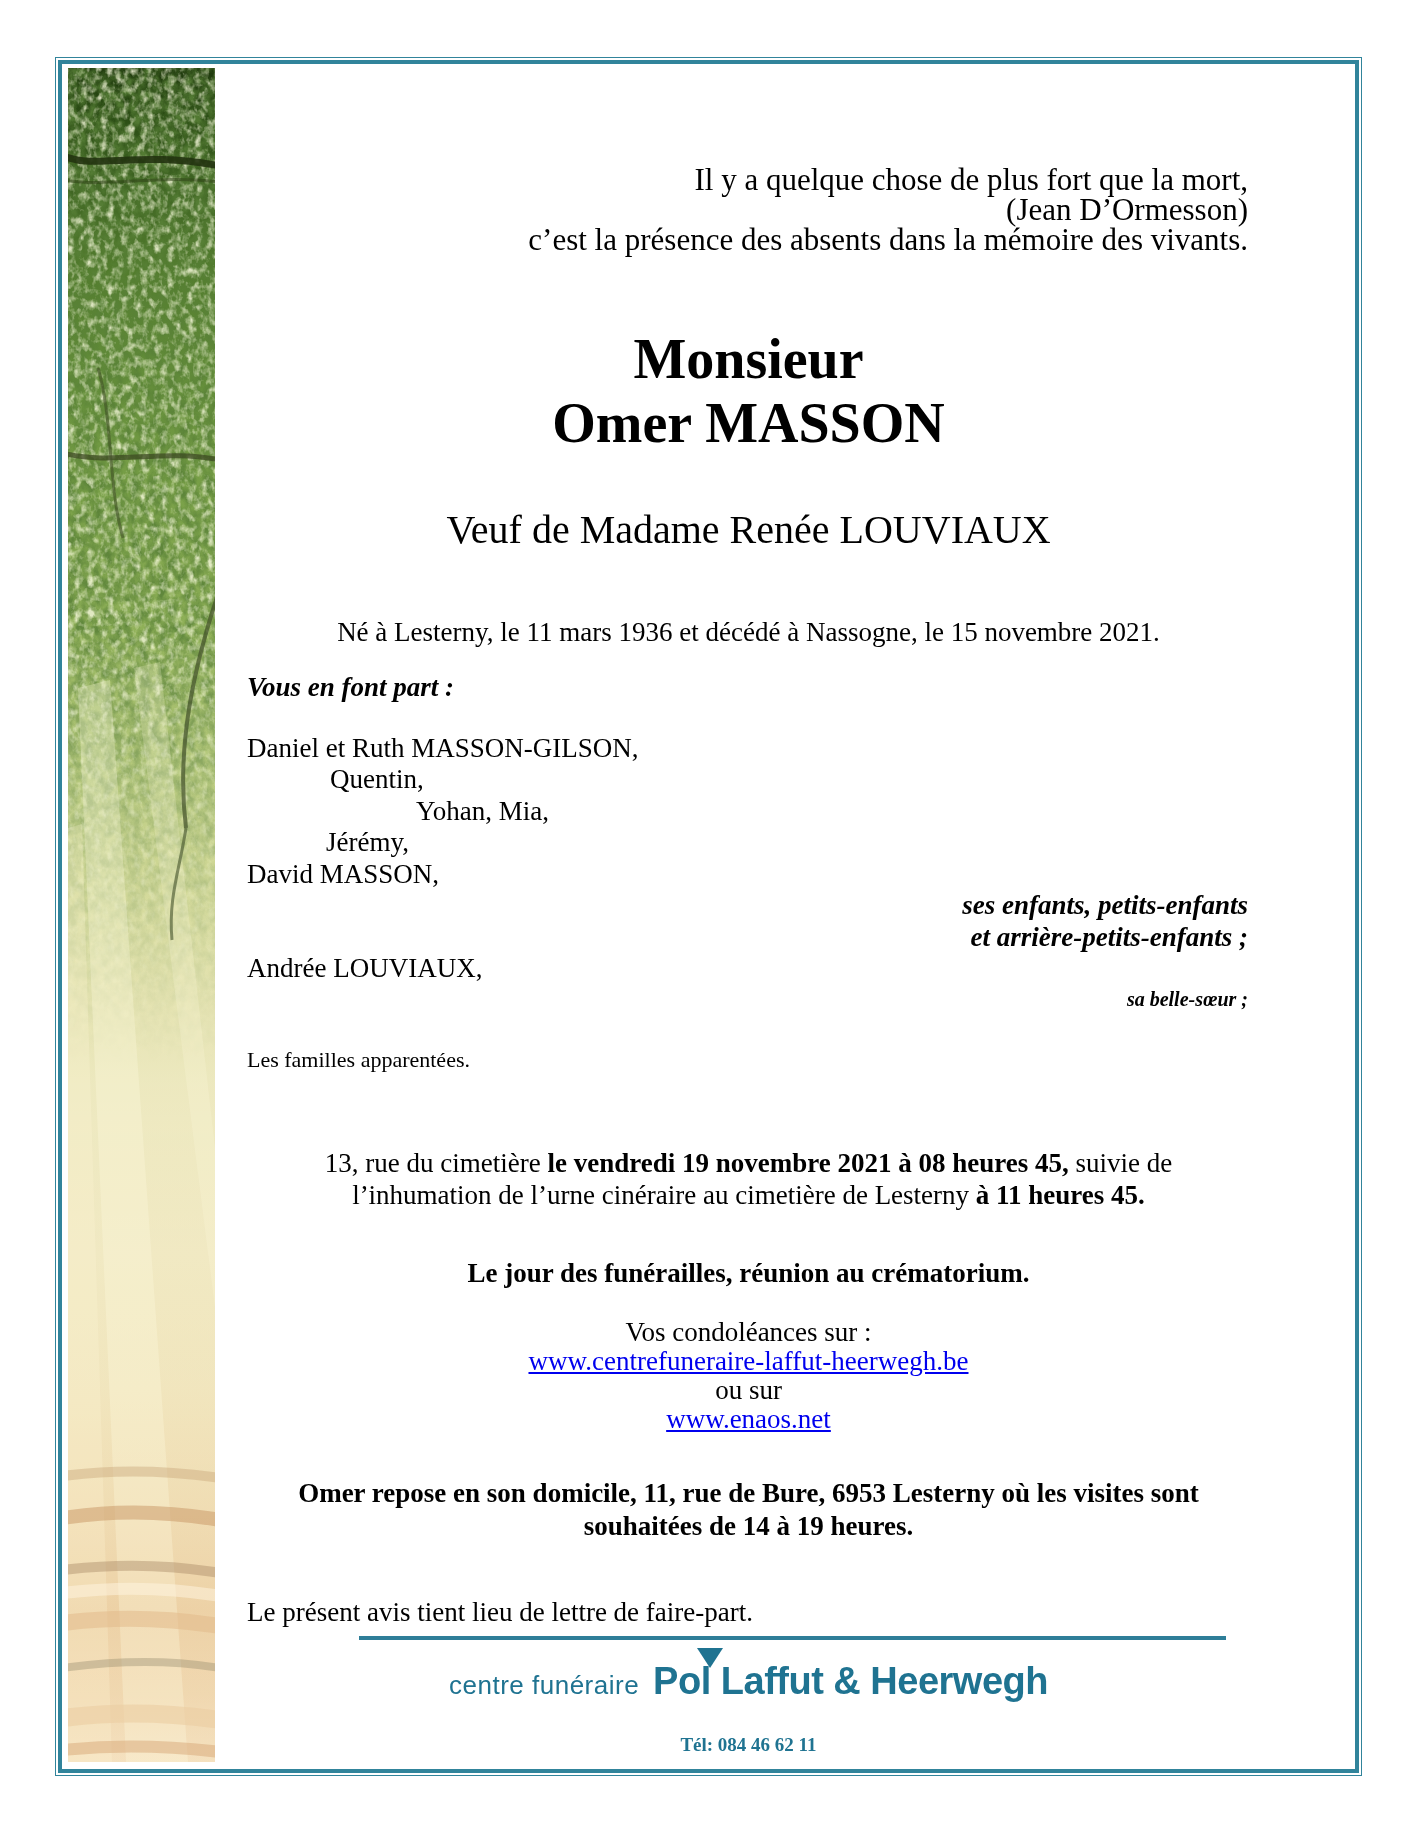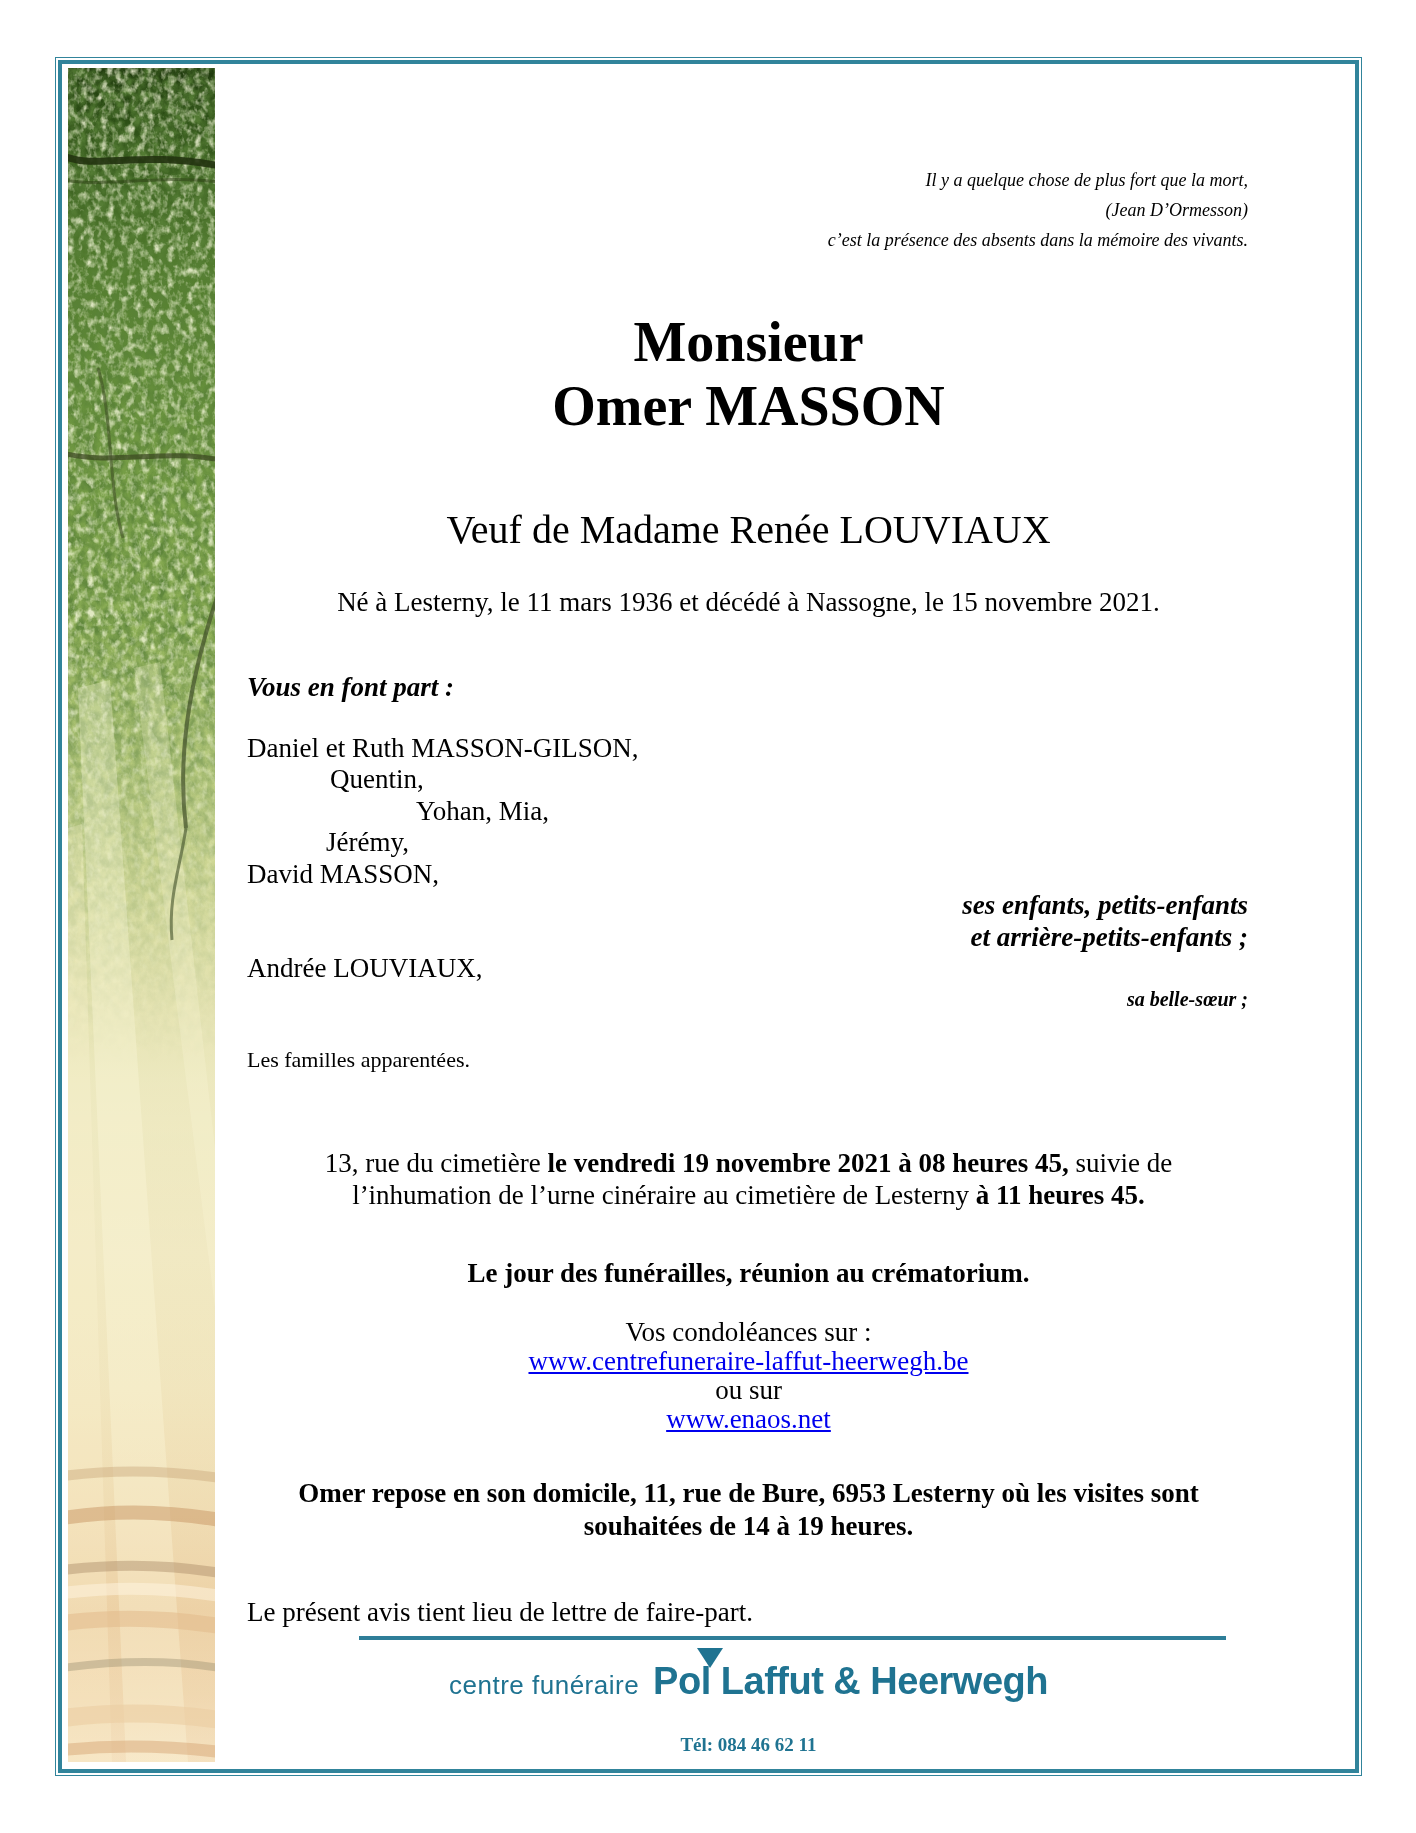--- a/index.html
+++ b/index.html
@@ -12,24 +12,24 @@
     position:absolute;left:58px;top:60px;width:1301px;height:1713px;
     box-sizing:border-box;border:4px solid #31849B;
     outline:1px solid #31849B;outline-offset:2px;
   }
   .photo{
     position:absolute;left:68px;top:68px;width:147px;height:1694px;overflow:hidden;
   }
   .photo svg{display:block;}
   .content{position:absolute;left:247px;top:0;width:1003px;height:1833px;}
   .content > div, .content > a{position:absolute;}
-  .quote{top:165px;right:2px;text-align:right;font-style:italic;font-size:18px;line-height:30px;white-space:nowrap;}
-  .title{top:310px;left:0;width:100%;text-align:center;font-weight:bold;font-size:56px;line-height:64px;}
+  .quote{top:165px;right:2px;text-align:right;font-size:31px;line-height:30px;white-space:nowrap;}
+  .title{top:327px;left:0;width:100%;text-align:center;font-weight:bold;font-size:56px;line-height:64px;}
   .relation{top:508px;left:0;width:100%;text-align:center;font-size:40px;line-height:44px;}
-  .birth{top:587px;left:0;width:100%;text-align:center;font-size:27px;}
+  .birth{top:617px;left:0;width:100%;text-align:center;font-size:27px;}
   .intro{top:672px;left:0;font-weight:bold;font-style:italic;font-size:27px;}
   .family{top:733px;left:0;font-size:27px;line-height:31.4px;}
   .family .i1{padding-left:83px;}
   .family .i2{padding-left:169px;}
   .family .i3{padding-left:79px;}
   .role-children{top:889px;right:2px;text-align:right;font-weight:bold;font-style:italic;font-size:27px;line-height:32px;}
   .sister{top:953px;left:0;font-size:27px;}
   .role-sister{top:988px;right:2px;font-weight:bold;font-style:italic;font-size:20px;}
   .related{top:1047px;left:0;font-size:22px;}
   .ceremony{top:1147px;left:0;width:100%;text-align:center;font-size:27px;line-height:32px;}

